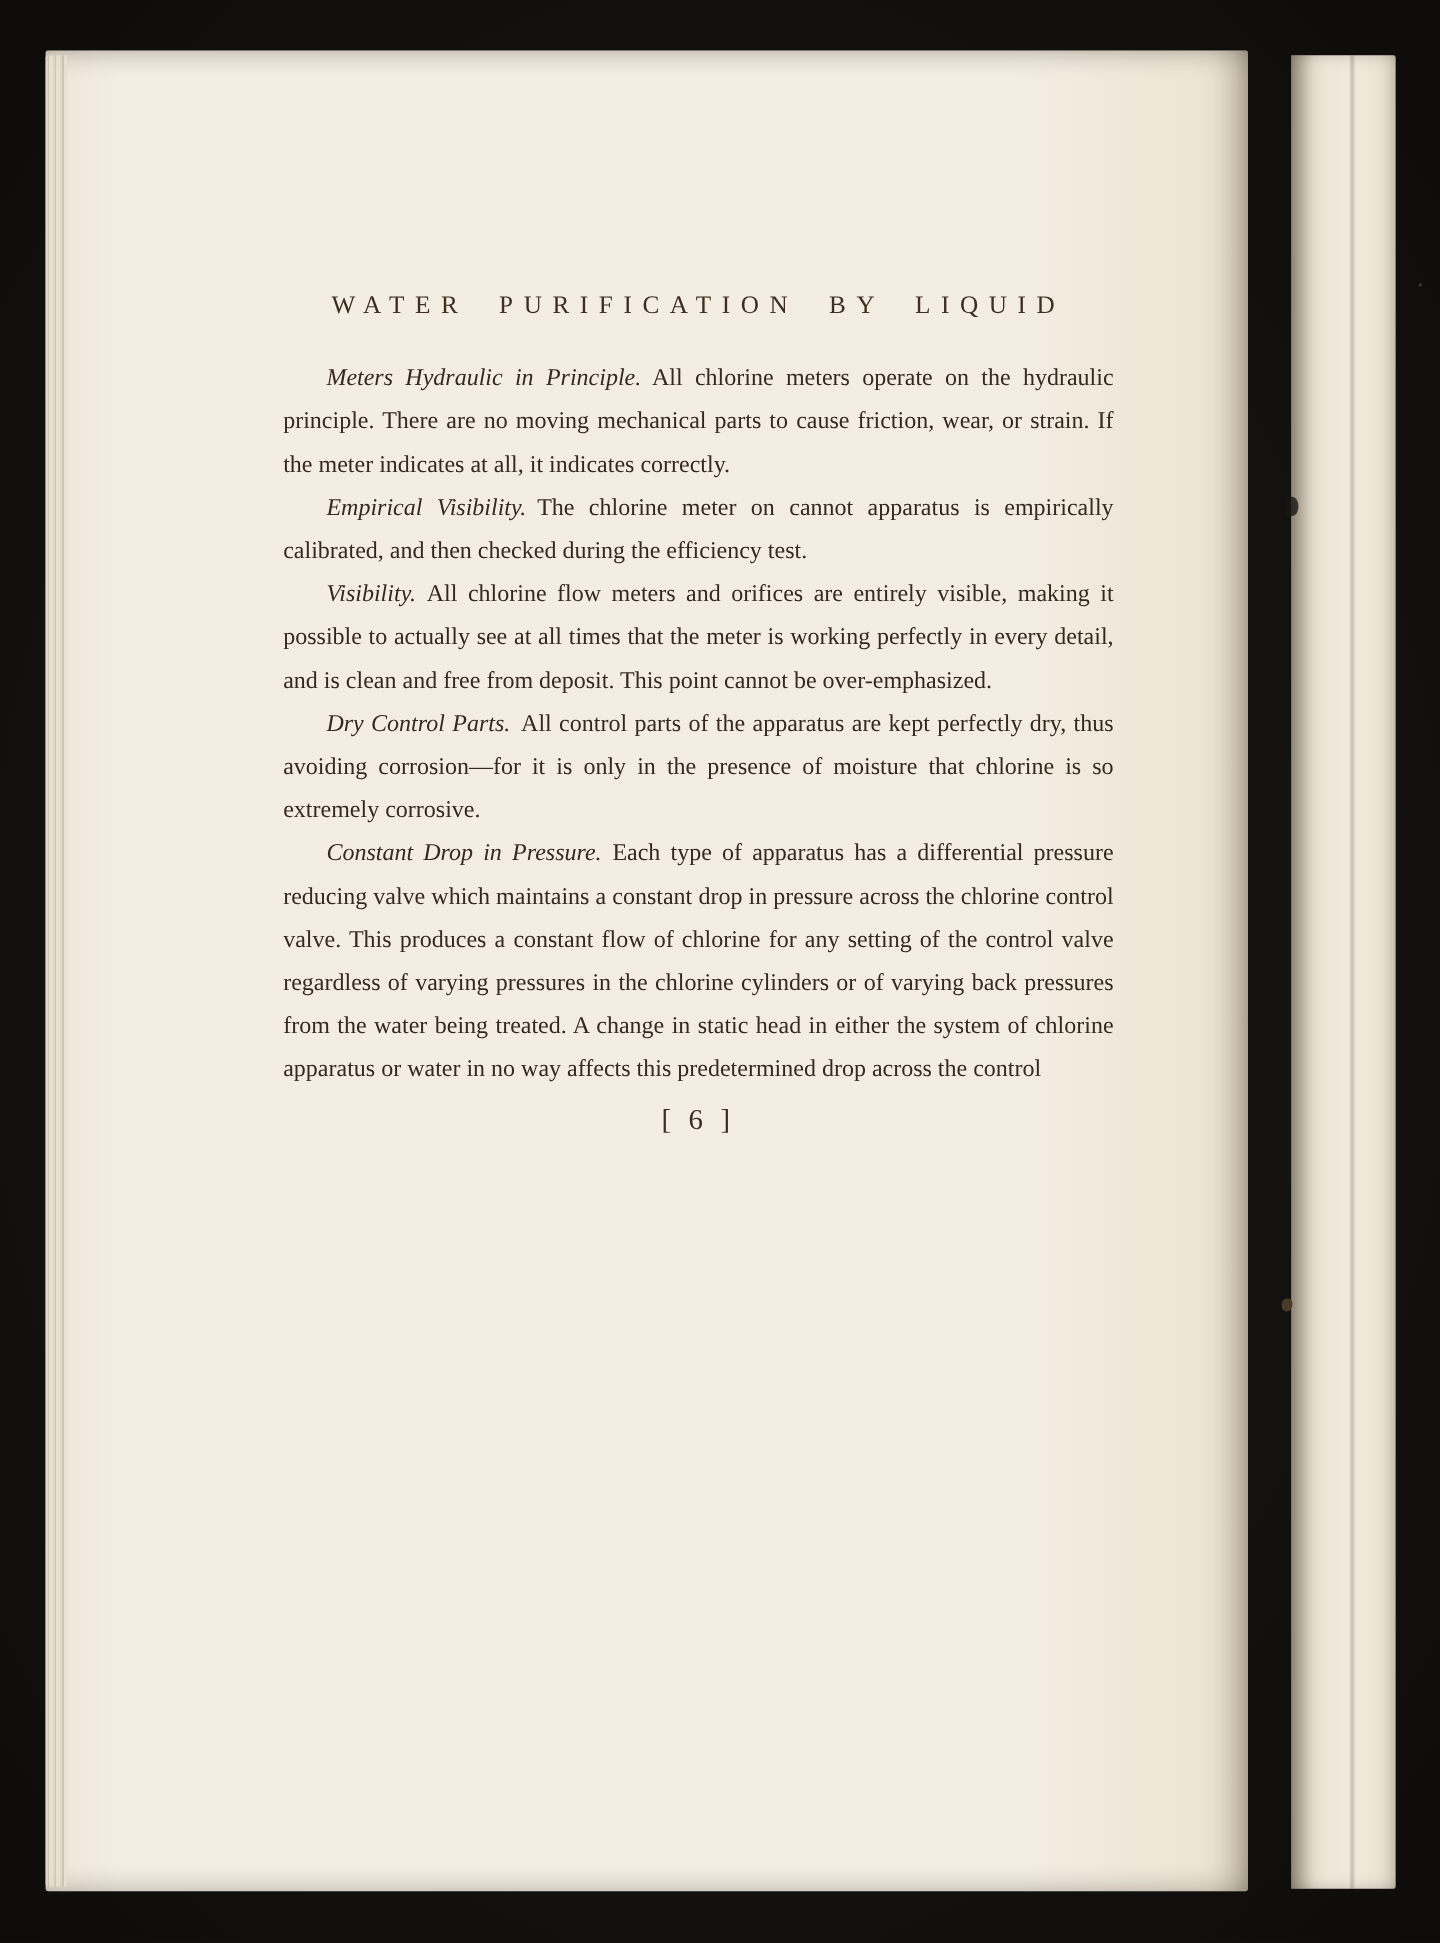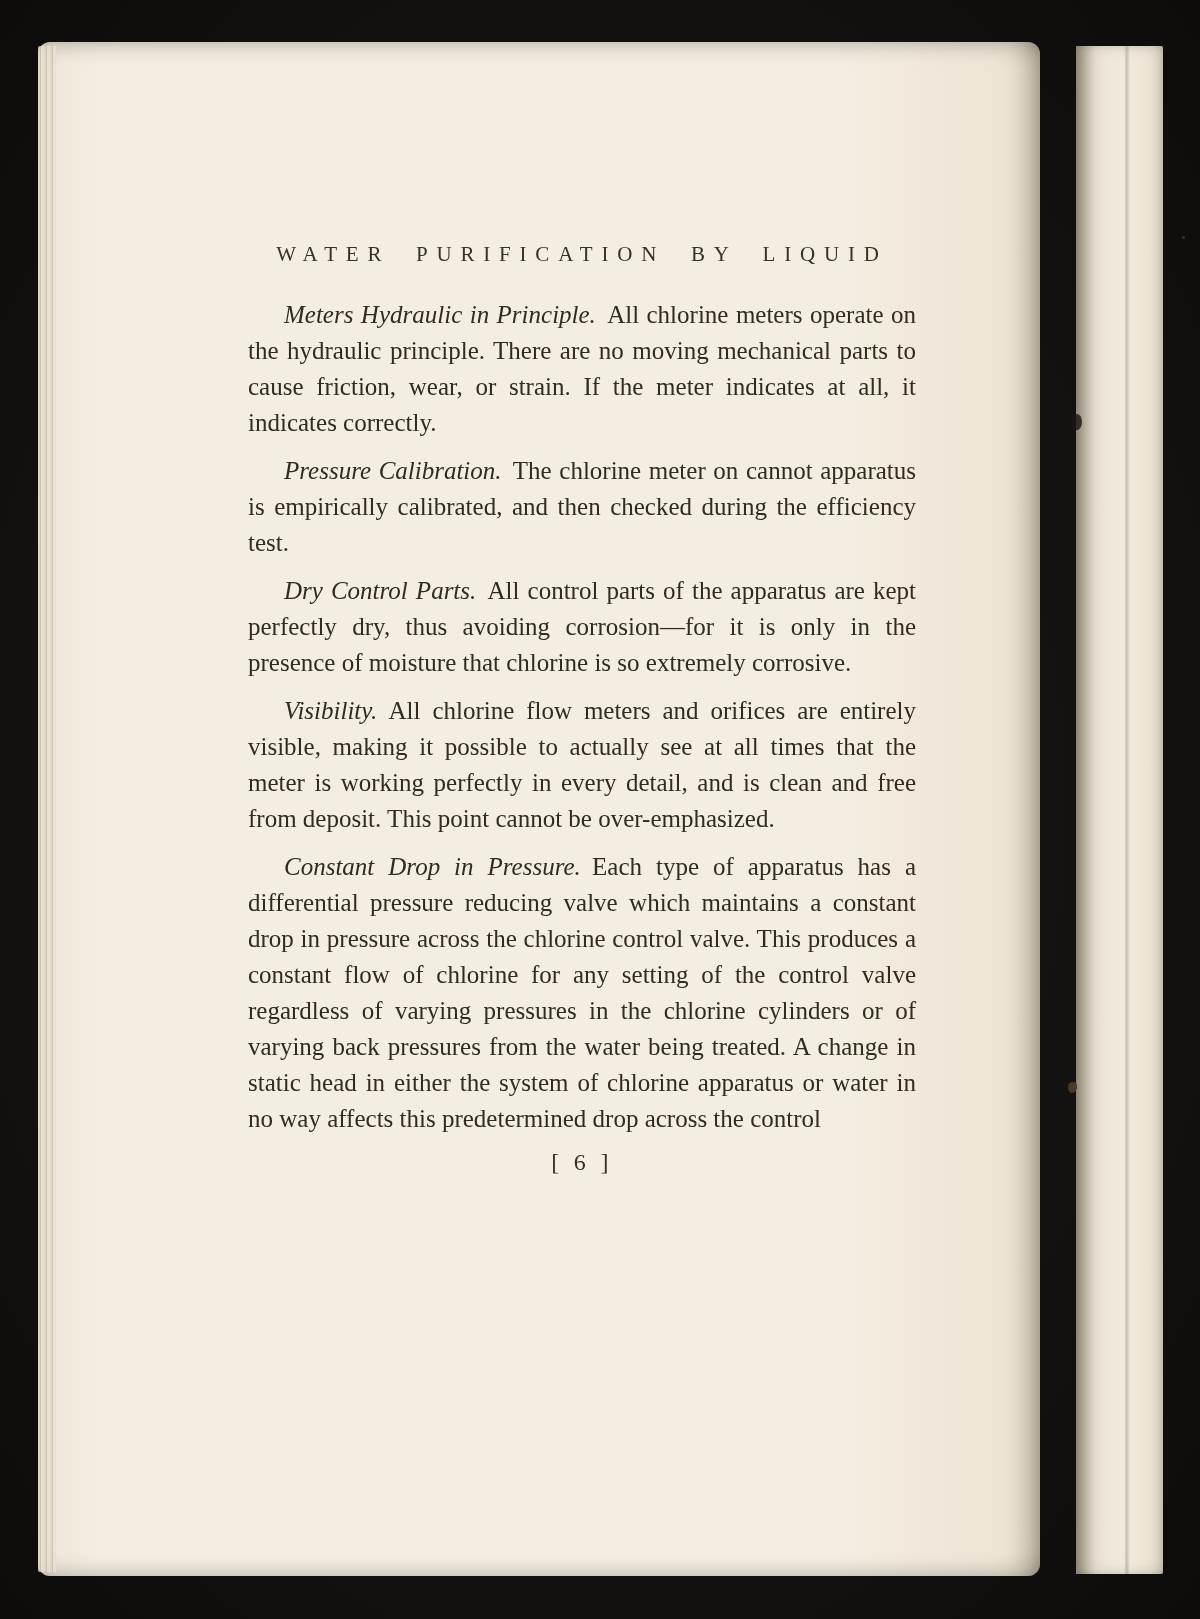--- a/index.html
+++ b/index.html
@@ -33,21 +33,21 @@
     position: absolute;
     left: 38px;
     top: 42px;
     width: 1002px;
     height: 1534px;
     background: linear-gradient(90deg, #ece5d7 0%, #f4eee2 6%, #f4eee2 80%, #ece4d4 97%, #e2d9c7 100%);
     box-shadow:
       inset -22px 0 34px -20px rgba(30, 22, 12, 0.45),
       inset 0 14px 26px -18px rgba(30, 22, 12, 0.35),
       inset 0 -14px 26px -18px rgba(30, 22, 12, 0.30);
-    border-radius: 12px;
+    border-radius: 2px;
   }
 
   
   .page-edges {
     position: absolute;
     left: 0;
     top: 4px;
     bottom: 4px;
     width: 18px;
     background: repeating-linear-gradient(
@@ -72,22 +72,22 @@
     margin: 0 0 30px 0;
     text-align: center;
     font-size: 21px;
     font-weight: normal;
     letter-spacing: 0.42em;
     word-spacing: 0.55em;
     color: #3b3022;
     white-space: nowrap;
   }
   p.body-para {
-    margin: 12px;
-    font-size: 25px;
+    margin: 0;
+    font-size: 20px;
     line-height: 36px;
     text-align: justify;
     text-indent: 36px;
     color: #342a1d;
   }
   .lead {
     font-style: italic;
     margin-right: 0.45em;
   }
   .page-number {
@@ -155,29 +155,29 @@
   <div class="page-edges"></div>
 
   <div class="content">
     <h1 class="running-header">WATER PURIFICATION BY LIQUID</h1>
 
     <p class="body-para">
       <span class="lead">Meters Hydraulic in Principle.</span><span>All chlorine meters operate on the hydraulic principle. There are no moving mechanical parts to cause friction, wear, or strain. If the meter indicates at all, it indicates correctly.</span>
     </p>
 
     <p class="body-para">
-      <span class="lead">Pressure Calibration.</span><span>The chlorine meter on cannot apparatus is empirically calibrated, and then checked during the efficiency test.</span>
+      <span class="lead">Empirical Visibility.</span><span>The chlorine meter on cannot apparatus is empirically calibrated, and then checked during the efficiency test.</span>
+    </p>
+
+    <p class="body-para">
+      <span class="lead">Visibility.</span><span>All chlorine flow meters and orifices are entirely visible, making it possible to actually see at all times that the meter is working perfectly in every detail, and is clean and free from deposit. This point cannot be over-emphasized.</span>
     </p>
 
     <p class="body-para">
       <span class="lead">Dry Control Parts.</span><span>All control parts of the apparatus are kept perfectly dry, thus avoiding corrosion—for it is only in the presence of moisture that chlorine is so extremely corrosive.</span>
-    </p>
-
-    <p class="body-para">
-      <span class="lead">Visibility.</span><span>All chlorine flow meters and orifices are entirely visible, making it possible to actually see at all times that the meter is working perfectly in every detail, and is clean and free from deposit. This point cannot be over-emphasized.</span>
     </p>
 
     <p class="body-para">
       <span class="lead">Constant Drop in Pressure.</span><span>Each type of apparatus has a differential pressure reducing valve which maintains a constant drop in pressure across the chlorine control valve. This produces a constant flow of chlorine for any setting of the control valve regardless of varying pressures in the chlorine cylinders or of varying back pressures from the water being treated. A change in static head in either the system of chlorine apparatus or water in no way affects this predetermined drop across the control</span>
     </p>
 
     <div class="page-number">[ 6 ]</div>
   </div>
 </div>
 

